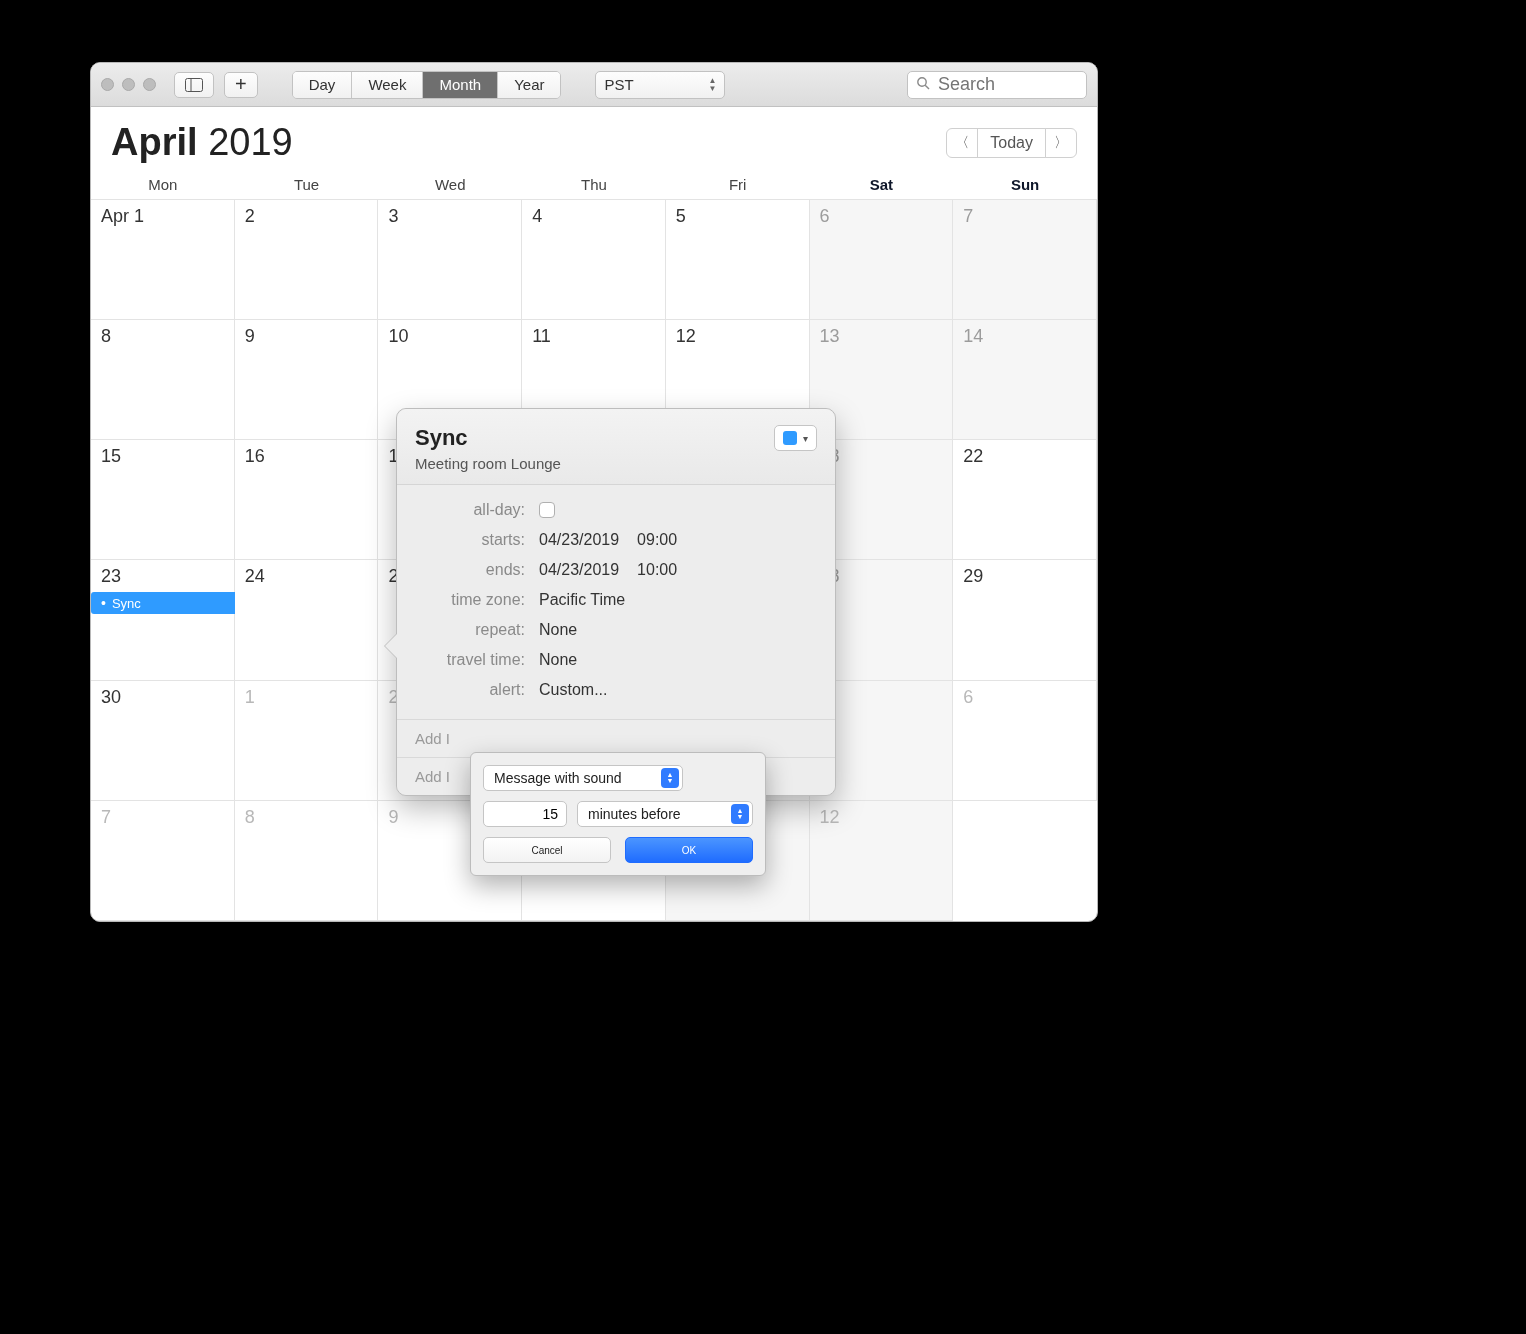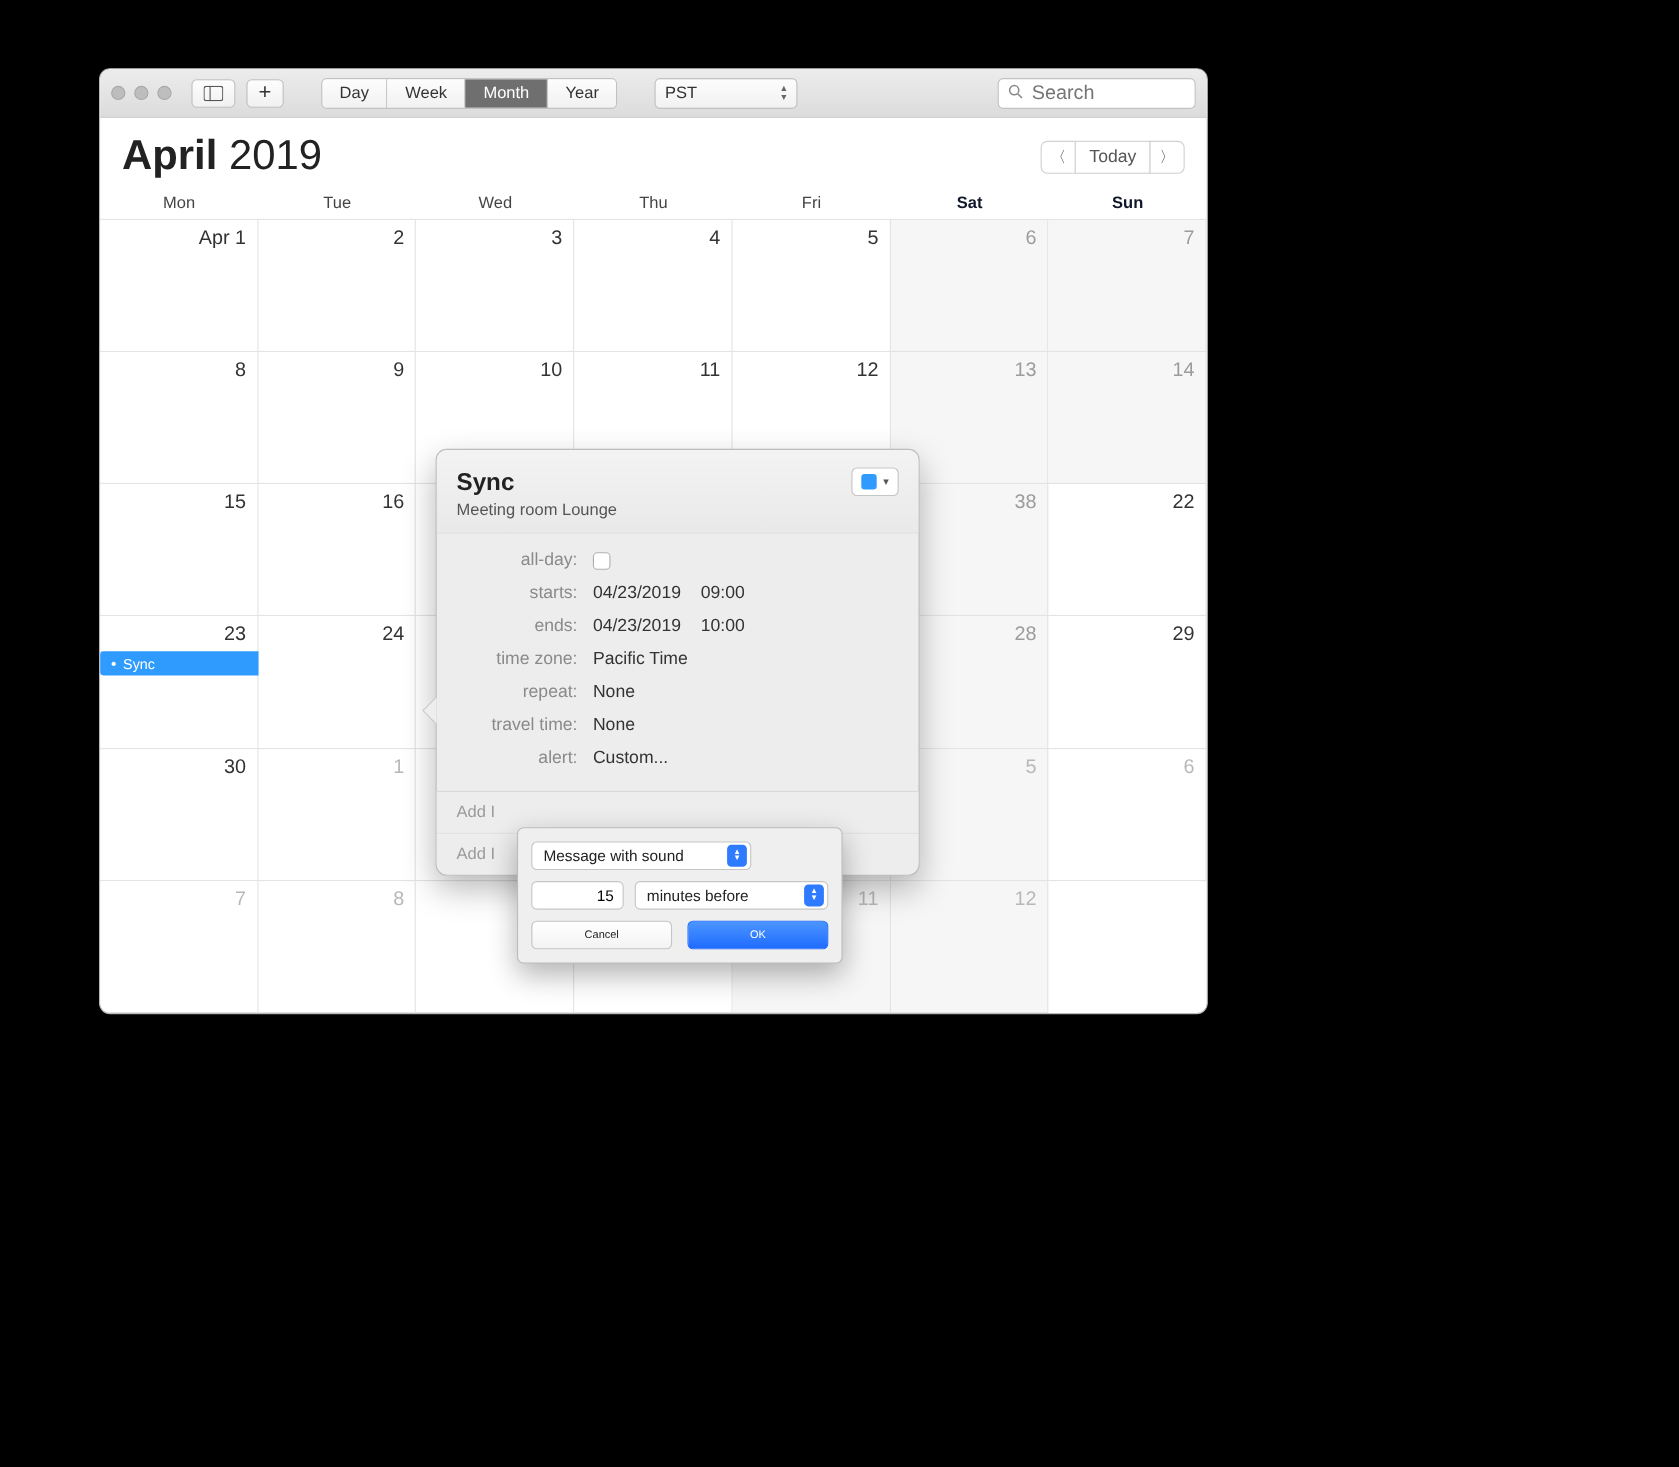--- a/index.html
+++ b/index.html
@@ -65,21 +65,21 @@
   .nav-btns .nb{ height:30px; border:1px solid #d0d0d0; background:#fff; border-radius:6px; display:flex;align-items:center;justify-content:center;font-size:16px;color:#555; padding:0 12px;}
   .nav-btns .nb.chev{padding:0 8px;font-size:14px;}
   .nav-btns .nb + .nb{ margin-left:-1px;}
   .nav-btns .nb:first-child{border-radius:6px 0 0 6px;}
   .nav-btns .nb:last-child{border-radius:0 6px 6px 0;}
   .nav-btns .nb:nth-child(2){border-radius:0;}
   .dow { display:grid; grid-template-columns:repeat(7,1fr); padding:6px 0 6px 0; }
   .dow div{ text-align:center; font-size:15px;color:#444;}
   .dow div.wk{ color:#0f172a;font-weight:bold;}
   .grid{ flex:1; display:grid; grid-template-columns:repeat(7,1fr); grid-template-rows:repeat(6,1fr); border-top:1px solid #e3e3e3;}
-  .cell{ border-right:1px solid #e3e3e3; border-bottom:1px solid #e3e3e3; padding:6px 10px; position:relative; font-size:18px;color:#333; text-align:right;}
+  .cell{ border-right:1px solid #e3e3e3; border-bottom:1px solid #e3e3e3; padding:6px 10px; position:relative; font-size:18px;color:#333; text-align:left;}
   .cell.wk{ background:#f6f6f6; color:#9c9c9c;}
   .cell.other{ color:#b8b8b8;}
   .cell .label{ display:block; }
   .evt{
     position:absolute; left:0; right:-1px; top:32px; height:22px;
     background:#2f9bff; color:#fff; font-size:13px; display:flex;align-items:center;
     padding-left:10px; border-radius:3px 0 0 3px;
   }
   .evt::before{ content:"•"; margin-right:6px; font-size:14px;}
   .popover{

